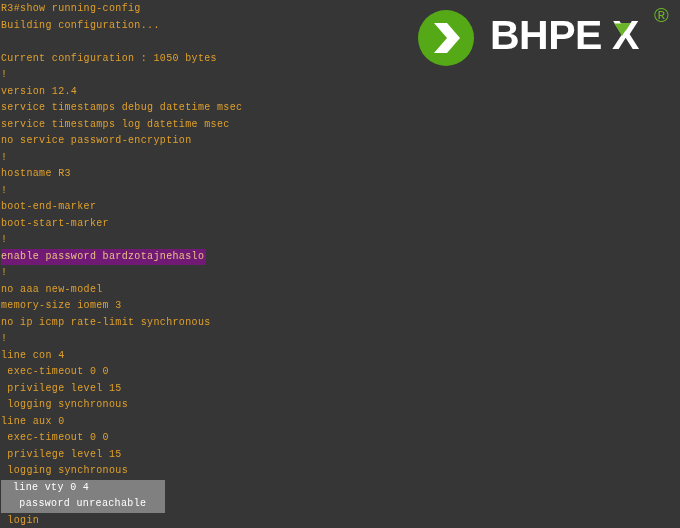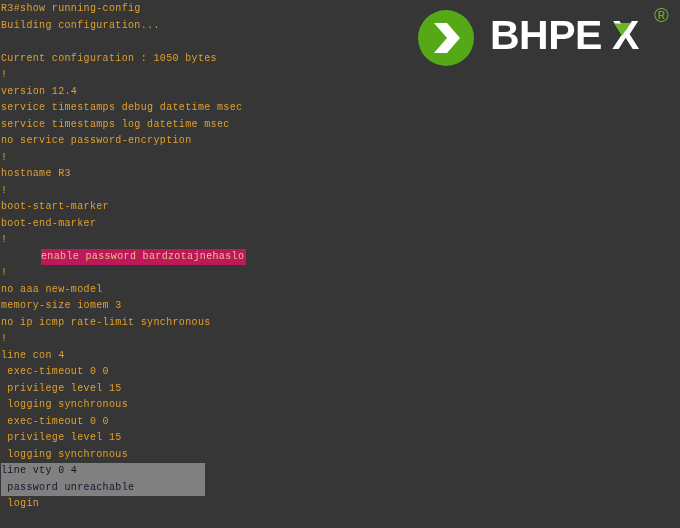--- a/index.html
+++ b/index.html
@@ -34,33 +34,33 @@
     color: #e0a02c;
     white-space: pre;
     padding-left: 1px;
     display: block;
   }
   .term-line > span.seg {
     display: inline-block;
     white-space: pre;
   }
   .term-line.hl > span.seg {
-    background: #be185d;
+    background: #701a75;
     color: #e8c083;
     padding-right: 2px;
-    margin-left: 40px;
   }
   .term-line.hl-block {
     width: 177px;
   }
   .term-line.hl-block > span.seg {
     background: #808080;
-    color: #0f172a;
+    color: #ffffff;
     display: block;
-    width: 204px;
+    width: 152px;
+    padding-left: 12px;
   }
 
   
   #logo {
     position: absolute;
     left: 418px;
     top: 4px;
     width: 258px;
     height: 66px;
   }
@@ -105,33 +105,34 @@
       <div class="term-line"><span class="seg"></span></div>
       <div class="term-line"><span class="seg">Current configuration : 1050 bytes</span></div>
       <div class="term-line"><span class="seg">!</span></div>
       <div class="term-line"><span class="seg">version 12.4</span></div>
       <div class="term-line"><span class="seg">service timestamps debug datetime msec</span></div>
       <div class="term-line"><span class="seg">service timestamps log datetime msec</span></div>
       <div class="term-line"><span class="seg">no service password-encryption</span></div>
       <div class="term-line"><span class="seg">!</span></div>
       <div class="term-line"><span class="seg">hostname R3</span></div>
       <div class="term-line"><span class="seg">!</span></div>
+      <div class="term-line"><span class="seg">boot-end-marker</span></div>
       <div class="term-line"><span class="seg">boot-start-marker</span></div>
-      <div class="term-line"><span class="seg">boot-end-marker</span></div>
       <div class="term-line"><span class="seg">!</span></div>
       <div class="term-line hl"><span class="seg">enable password bardzotajnehaslo</span></div>
       <div class="term-line"><span class="seg">!</span></div>
       <div class="term-line"><span class="seg">no aaa new-model</span></div>
       <div class="term-line"><span class="seg">memory-size iomem 3</span></div>
       <div class="term-line"><span class="seg">no ip icmp rate-limit synchronous</span></div>
       <div class="term-line"><span class="seg">!</span></div>
       <div class="term-line"><span class="seg">line con 4</span></div>
       <div class="term-line"><span class="seg"> exec-timeout 0 0</span></div>
       <div class="term-line"><span class="seg"> privilege level 15</span></div>
       <div class="term-line"><span class="seg"> logging synchronous</span></div>
+      <div class="term-line"><span class="seg">line aux 0</span></div>
       <div class="term-line"><span class="seg"> exec-timeout 0 0</span></div>
       <div class="term-line"><span class="seg"> privilege level 15</span></div>
       <div class="term-line"><span class="seg"> logging synchronous</span></div>
       <div class="term-line hl-block"><span class="seg">line vty 0 4</span></div>
       <div class="term-line hl-block"><span class="seg"> password unreachable</span></div>
       <div class="term-line"><span class="seg"> login</span></div>
     </div>
 
   <div id="logo">
 

